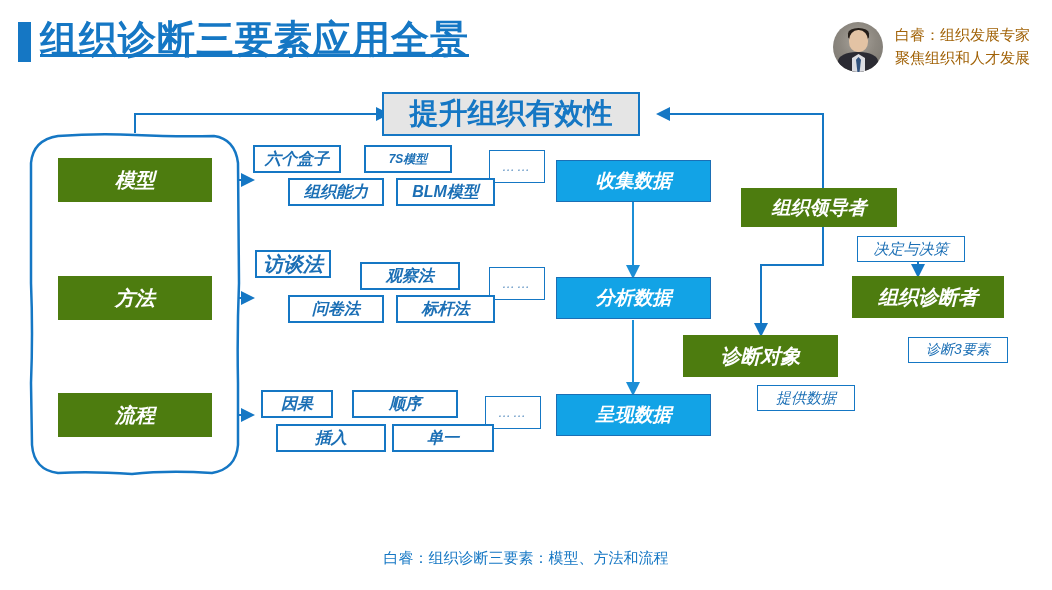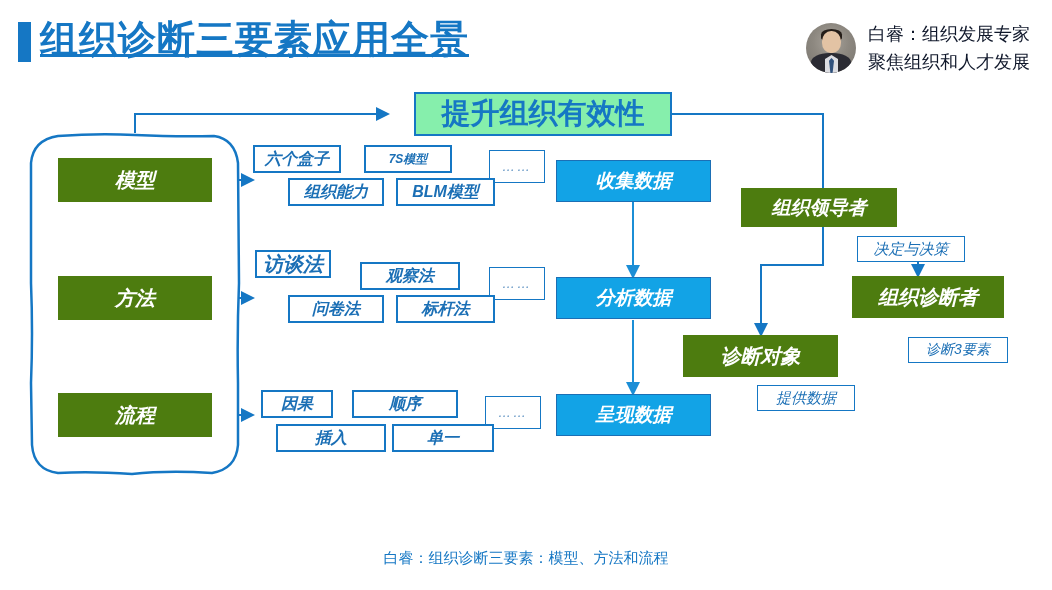--- a/index.html
+++ b/index.html
@@ -104,22 +104,22 @@
     margin-left: -2px;
     background: #30517c;
     clip-path: polygon(50% 0, 100% 18%, 72% 100%, 28% 100%, 0 18%);
   }
   .author-lines {
     display: flex;
     flex-direction: column;
     gap: 4px;
   }
   .author-lines div {
-    font-size: 18px;
-    color: #0f172a;
+    font-size: 15px;
+    color: #a16207;
     white-space: nowrap;
   }
 
   
   .node {
     position: absolute;
     box-sizing: border-box;
     display: flex;
     align-items: center;
     justify-content: center;
@@ -174,26 +174,26 @@
     left: 0;
     top: 0;
     width: 1052px;
     height: 590px;
     pointer-events: none;
   }
 
   
   .hero-box {
     position: absolute;
-    left: 414px;
+    left: 382px;
     top: 92px;
     width: 258px;
     height: 44px;
     box-sizing: border-box;
-    background: #86efac;
+    background: #e5e5e5;
     border: 2.5px solid #1577c4;
     display: flex;
     align-items: center;
     justify-content: center;
     font-size: 29px;
     font-weight: bold;
     color: #1577c4;
     white-space: nowrap;
   }
 

